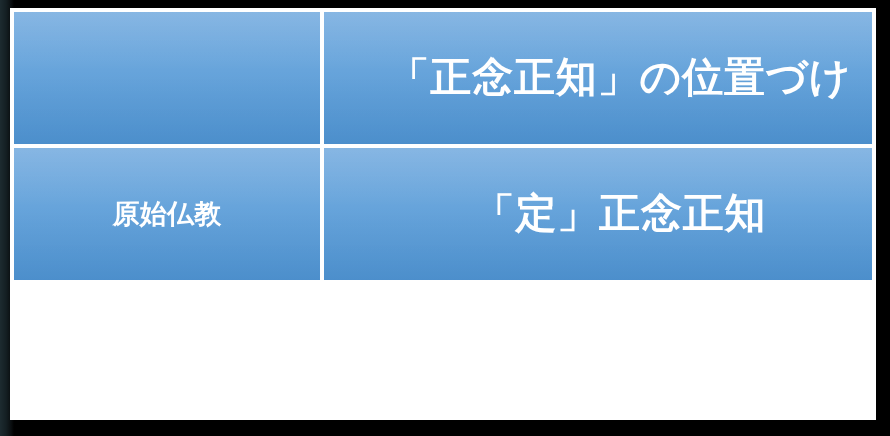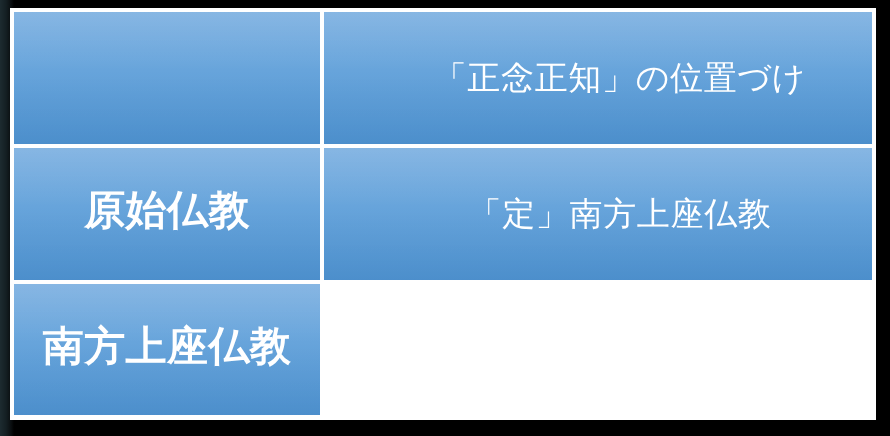--- a/index.html
+++ b/index.html
@@ -85,28 +85,28 @@
     position: relative;
     z-index: 2;
     color: #ffffff;
     line-height: 1.2;
     white-space: nowrap;
     letter-spacing: 0.02em;
   }
 
   .light {
     font-family: "DejaVu Serif", "Liberation Serif", serif;
-    font-weight: 400;
-    font-size: 33px;
+    font-weight: 700;
+    font-size: 41px;
     margin-left: 44px;
   }
   .bold {
-    font-family: Liberation Mono, monospace;
+    font-family: Liberation Serif, serif;
     font-weight: 700;
-    font-size: 41px;
+    font-size: 27px;
     letter-spacing: 0.01em;
   }
 </style>
 </head>
 <body>
 
 <div class="canvas">
   <div class="shadow-band"></div>
 
   <div class="frame"></div>
@@ -123,26 +123,23 @@
 
     <div class="divider-h"></div>
     <div class="divider-h"></div>
     <div class="divider-h"></div>
 
     <div class="cell">
       <span class="cell-text bold">原始仏教</span>
     </div>
     <div class="divider-v"></div>
     <div class="cell">
-      <span class="cell-text light">「定」南方上座仏教</span>
+      <span class="cell-text light">「定」正念正知</span>
     </div>
 
     <div class="divider-h"></div>
     <div class="divider-h"></div>
     <div class="divider-h"></div>
 
-    <div class="cell">
-      <span class="cell-text bold">南方上座仏教</span>
-    </div>
     <div class="divider-v"></div>
 
   </div>
 </div>
 
 </body></html>

